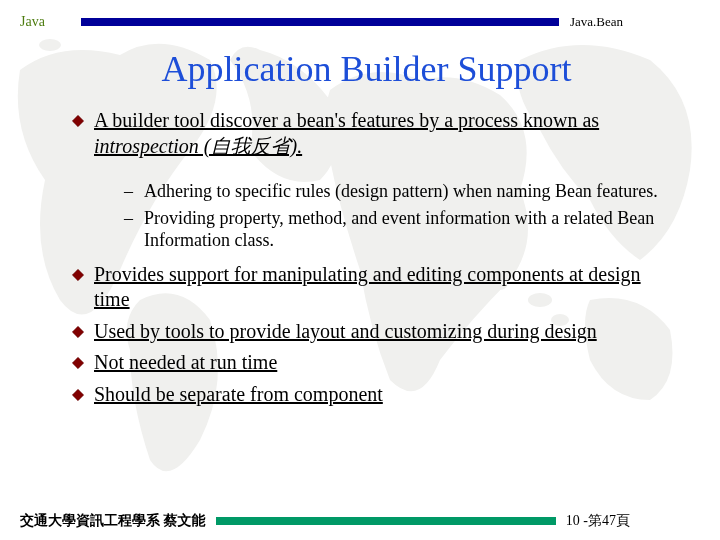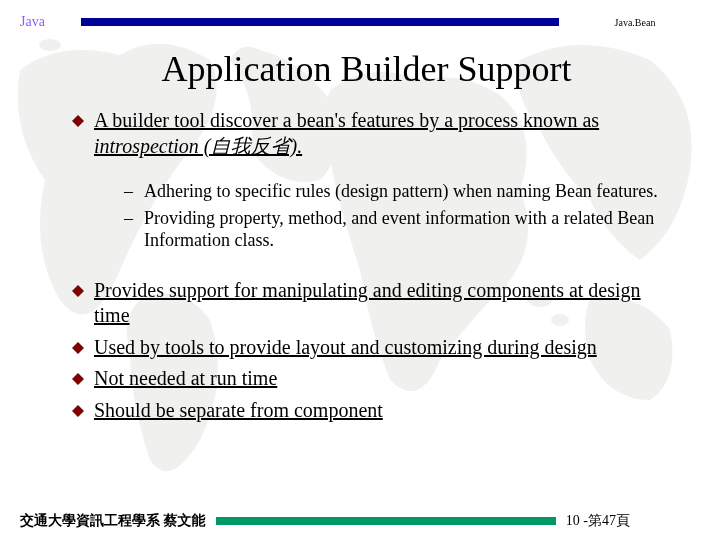--- a/index.html
+++ b/index.html
@@ -27,42 +27,42 @@
     box-sizing: border-box;
   }
   .top-bar {
     display: flex;
     align-items: center;
     padding: 8px 20px 0 20px;
     height: 28px;
   }
   .top-left {
     font-size: 14px;
-    color: #8b5cf6;
+    color: #4d7c0f;
     width: 55px;
   }
   .rule-top {
     flex: 1;
     height: 8px;
     background: #000099;
     margin: 0 6px;
   }
   .top-right {
-    font-size: 10px;
+    font-size: 13px;
     color: #000;
     width: 130px;
-    text-align: center;
+    text-align: left;
     padding-left: 5px;
   }
   .title {
     text-align: center;
     font-size: 36px;
     font-weight: normal;
     margin: 12px 0 18px 0;
-    color: #000000;
+    color: #1d4ed8;
     padding-left: 13px;
   }
   .content {
     padding: 0 45px 0 70px;
     font-size: 20px;
     line-height: 1.28;
     color: #000;
   }
   .l1 {
     position: relative;
@@ -160,21 +160,21 @@
           </svg>
       </span>
       <span>A builder tool discover a bean's features by a process known as </span><span class="italic">introspection (自我反省).</span>
     </div>
 
     <div class="sub">
       <div class="l2"><span>Adhering to specific rules (design pattern) when naming Bean features.</span></div>
       <div class="l2"><span>Providing property, method, and event information with a related Bean Information class.</span></div>
     </div>
 
-    <div class="l1" style="margin-top:26px">
+    <div class="l1" style="margin-top:10px">
       <span class="bullet">
         <svg width="12" height="12" viewBox="0 0 12 12">
             <rect x="2" y="2" width="8" height="8" transform="rotate(45 6 6)" fill="#800000" stroke="#600000" stroke-width="0.5"></rect>
           </svg>
       </span>
       <span>Provides support for manipulating and editing components at design time</span>
     </div>
 
     <div class="l1">
       <span class="bullet">

